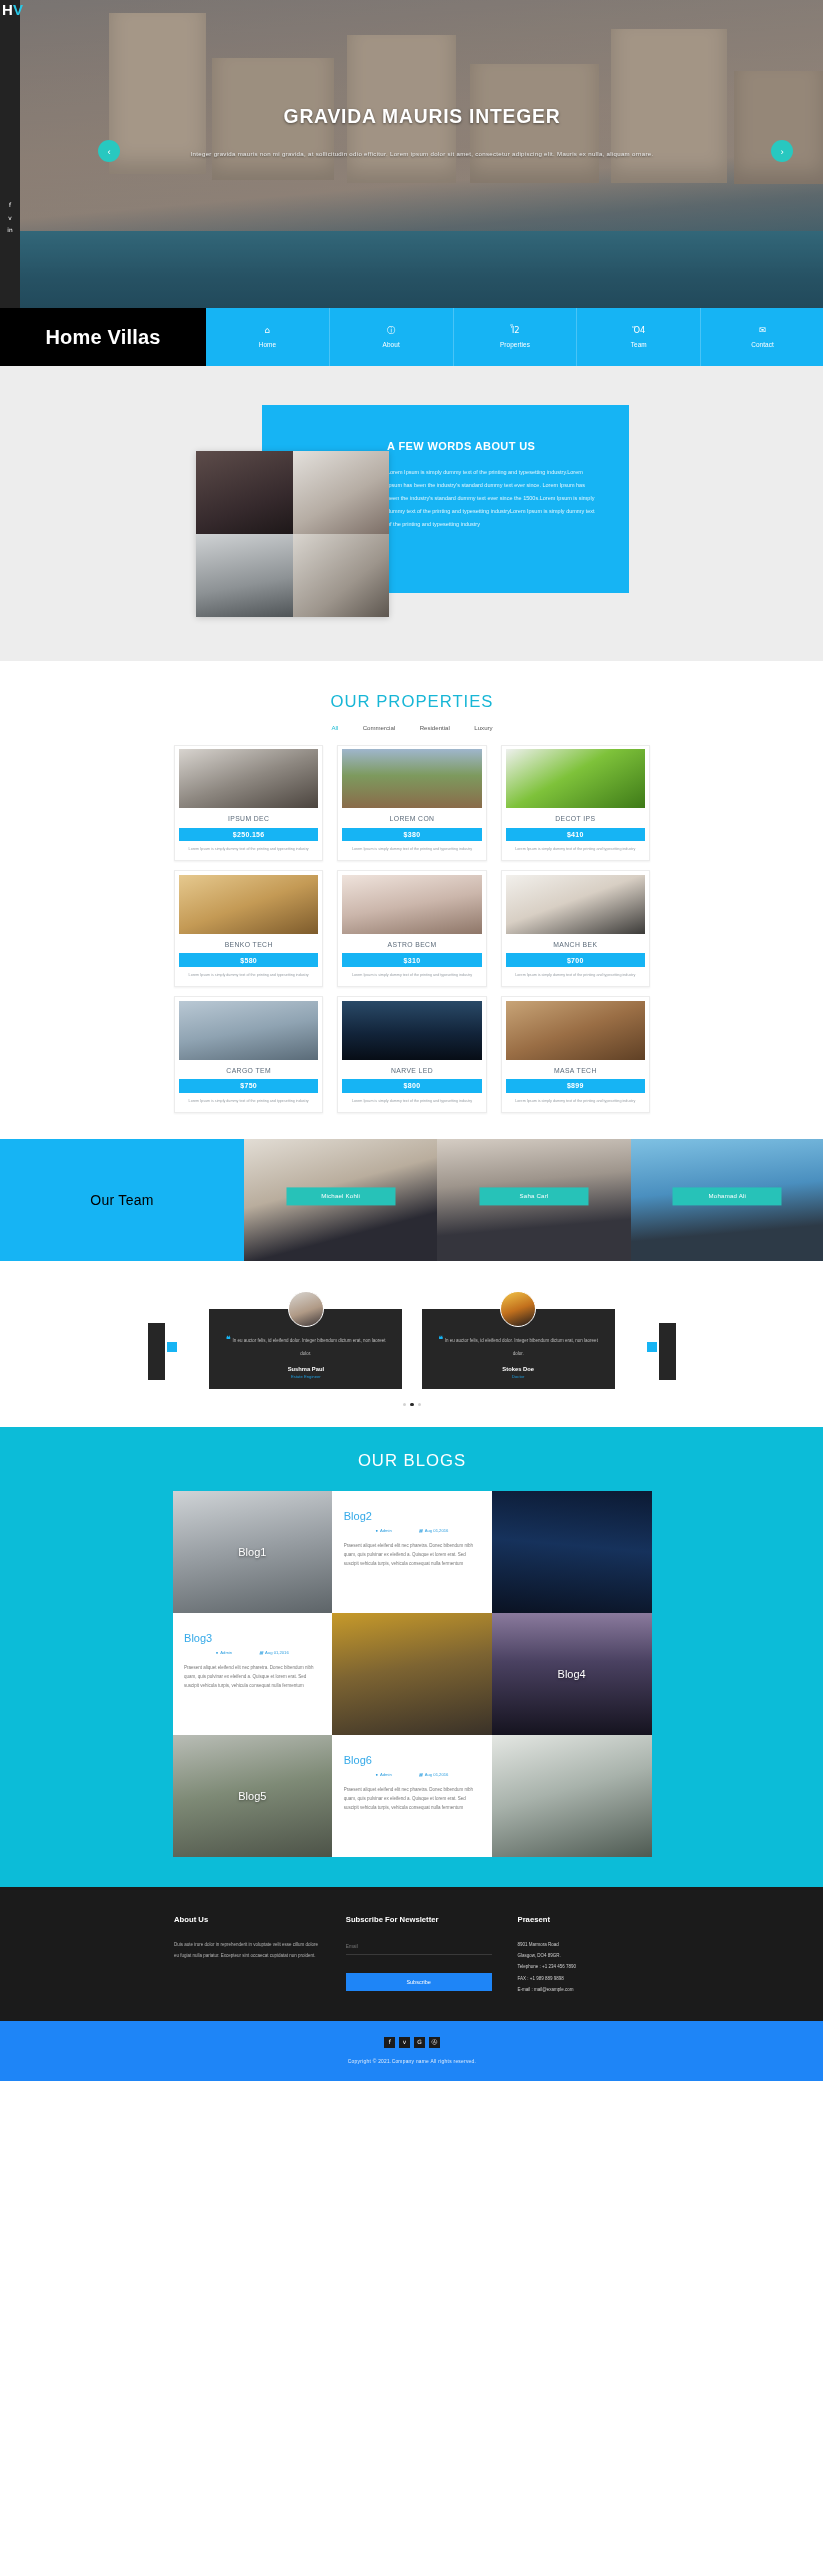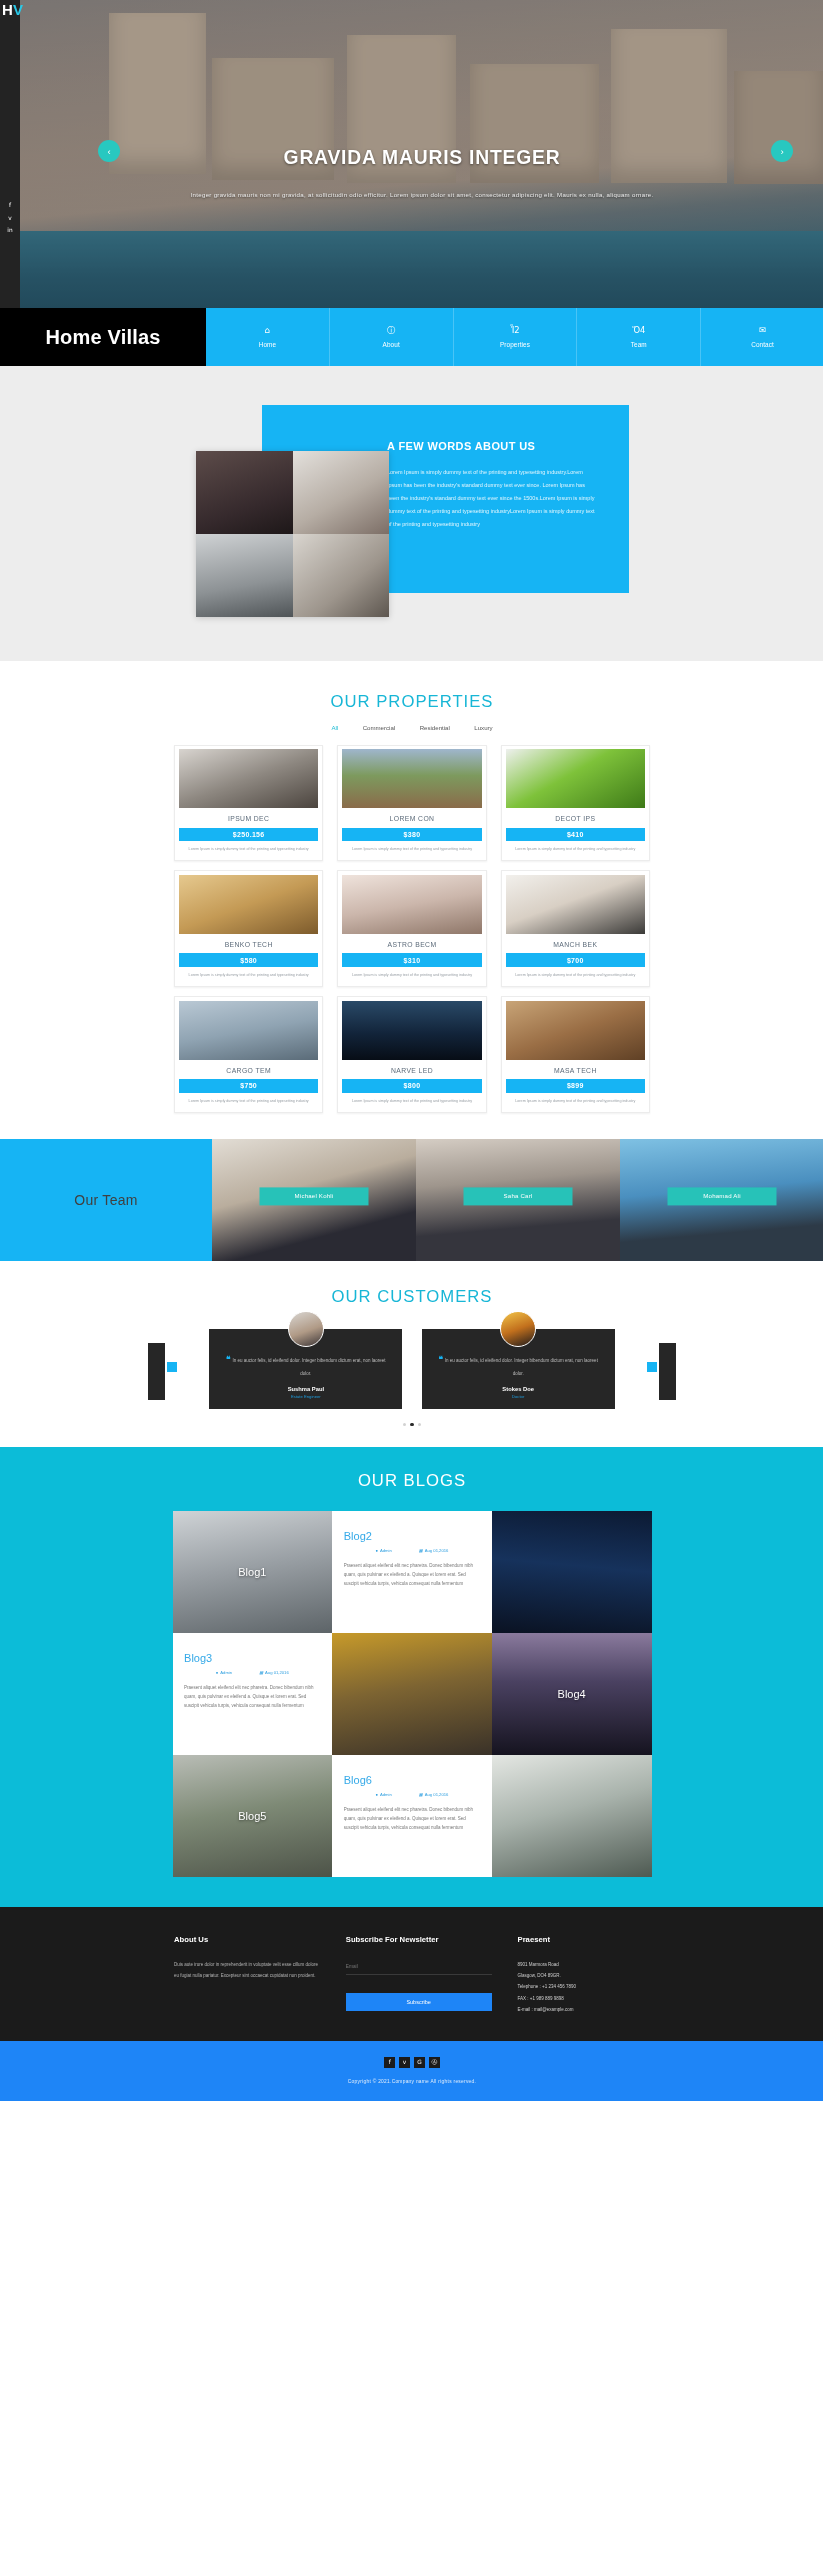--- a/index.html
+++ b/index.html
@@ -30,21 +30,20 @@
   .social-rail .logo i { color:#29c9e8; font-style:normal; }
   .social-rail .icons { position:absolute; top:196px; left:0; width:20px; text-align:center; }
   .social-rail .icons a {
     display:block; color:#fff; font-size:5.8px; margin:6.4px 0; text-decoration:none;
     font-family:"DejaVu Sans", sans-serif;
   }
   .hero-inner {
     position:absolute; left:20px; right:0; top:0; bottom:0; z-index:4;
     display:flex; flex-direction:column; align-items:center; justify-content:flex-start;
     padding-top:106px;
-    margin-top:41px;
   }
   .hero-title {
     color:#fff; font-size:19.3px; font-weight:700; letter-spacing:0.8px;
     text-shadow:0 0.6px 2.6px rgba(0,0,0,.5);
   }
   .hero-sub {
     color:#efefef; font-size:6.1px; line-height:2.2; text-align:center;
     width:496px; margin-top:19.3px; letter-spacing:0.3px;
     text-shadow:0 0.6px 1.9px rgba(0,0,0,.55);
   }
@@ -124,21 +123,21 @@
   }
   .prop-price {
     background:#16b4f4; color:#fff; text-align:center; font-size:7px;
     font-weight:700; padding:3.2px 0; letter-spacing:0.3px;
   }
   .prop-desc { text-align:center; font-size:3.7px; color:#9aa0a6; line-height:1.8; padding:5.1px 3.9px 2.6px; }
 
   
   .team { display:flex; width:824px; height:122px; }
   .team-title {
-    width:212px; background:#16b4f4; color:#404040; display:flex;
+    width:244px; background:#16b4f4; color:#000000; display:flex;
     align-items:center; justify-content:center; font-size:14px; letter-spacing:0.3px;
   }
   .team-members { flex:1; display:flex; }
   .team-card { flex:1; position:relative; overflow:hidden; }
   .tm1 { background:linear-gradient(165deg,#e2ddd5,#b9ad9d 40%,#2a2a33 72%); }
   .tm2 { background:linear-gradient(175deg,#d5cdc4,#9e958c 35%,#35353d 70%); }
   .tm3 { background:linear-gradient(175deg,#7fc1e3,#4a8fbf 42%,#2d3a47 74%); }
   .team-name {
     position:absolute; left:50%; top:47%; transform:translate(-50%,-50%);
     background:#27c2b8; color:#fff; font-size:6.1px; padding:5.1px 0;
@@ -376,21 +375,20 @@
     <div class="team-card tm2">
       <div class="team-name">Saha Carl</div>
     </div>
     <div class="team-card tm3">
       <div class="team-name">Mohamad Ali</div>
     </div>
   </div>
 </section>
 
 <section class="customers">
-  <h2 class="sec-title">OUR CUSTOMERS</h2>
   <div class="testi-wrap">
     <div class="testi-side l"></div>
     <div class="testi-nav l"></div>
 
     <div class="testi">
       <div class="avatar av1"></div>
       <p><span class="q">❝</span><span>In eu auctor felis, id eleifend dolor. Integer bibendum dictum erat, non laoreet dolor.</span></p>
       <div class="nm">Sushma Paul</div>
       <div class="rl">Estate Engineer</div>
     </div>

